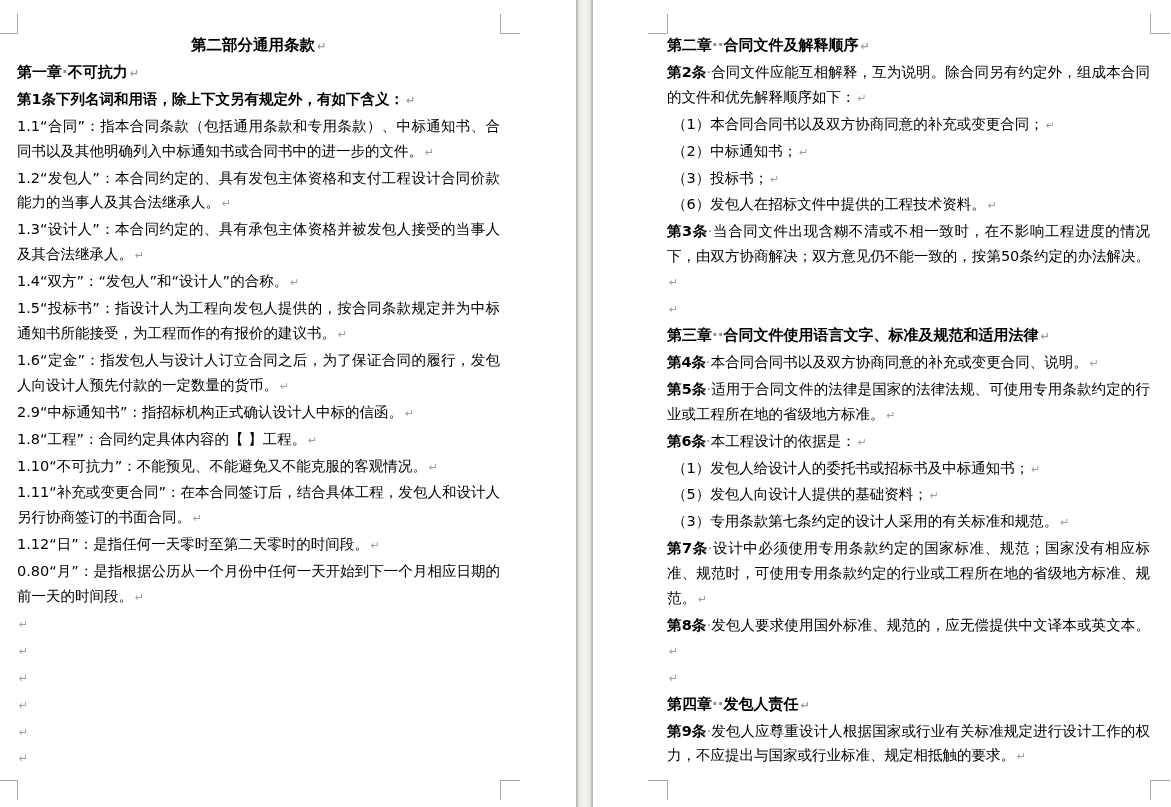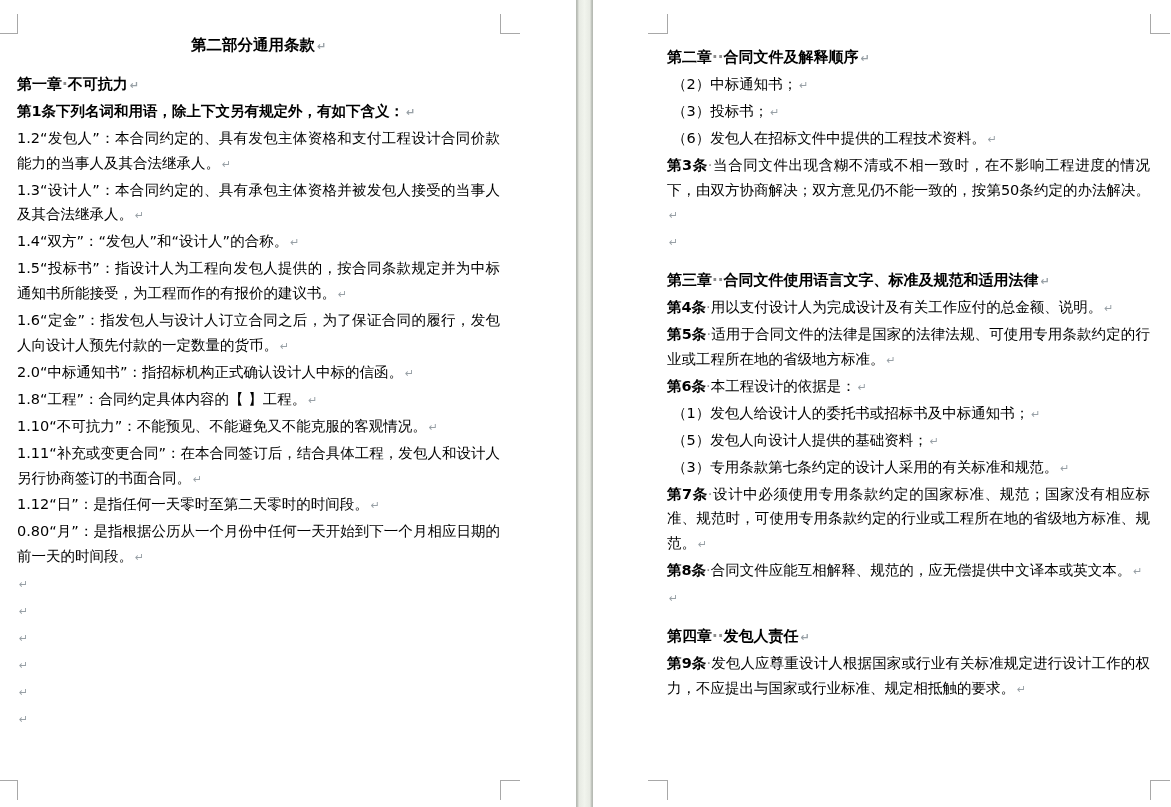--- a/index.html
+++ b/index.html
@@ -18,21 +18,21 @@
   .mark.bl{border-right:1px solid #a8a8a8;border-top:1px solid #a8a8a8;}
   .mark.br{border-left:1px solid #a8a8a8;border-top:1px solid #a8a8a8;}
   
   .text-col{position:absolute;top:33px;width:483px;color:#000;
     font-size:14.5px;line-height:24.9px;text-align:justify;
     letter-spacing:0;word-break:break-all;}
   .col-left{left:17px;}
   .col-right{left:667px;}
   .para{min-height:24.9px;}
   .para.title{text-align:center;font-weight:bold;font-size:15.5px;}
-  .para.chapter{font-weight:bold;font-size:15px;margin-top:12px;}
+  .para.chapter{font-weight:bold;font-size:15px;}
   .para.clause-bold{font-weight:bold;}
   .para.list{padding-left:5px;}
   .prefix{font-weight:bold;}
   .sep{color:#8a8a8a;}
   .pilcrow{color:#98a0a6;font-size:11px;margin-left:2px;}
 </style>
 </head>
 <body>
 
 <div class="stage">
@@ -48,52 +48,55 @@
 
   <div class="mark tl" style="left:648px;top:14px;"></div>
   <div class="mark tr" style="left:1150px;top:14px;"></div>
   <div class="mark bl" style="left:648px;top:780px;"></div>
   <div class="mark br" style="left:1150px;top:780px;"></div>
 
   <div class="text-col col-left" id="col-0">
       <div class="para title"><span class="txt">第二部分通用条款</span><span class="pilcrow">↵</span></div>
       <div class="para chapter"><span class="prefix">第一章</span><span class="sep">·</span><span class="txt">不可抗力</span><span class="pilcrow">↵</span></div>
       <div class="para clause-bold"><span class="prefix">第1条</span><span class="txt">下列名词和用语，除上下文另有规定外，有如下含义：</span><span class="pilcrow">↵</span></div>
+      <div class="para body"><span class="txt">1.1“合同”：指本合同条款（包括通用条款和专用条款）、中标通知书、合同书以及其他明确列入中标通知书或合同书中的进一步的文件。</span><span class="pilcrow">↵</span></div>
       <div class="para body"><span class="txt">1.2“发包人”：本合同约定的、具有发包主体资格和支付工程设计合同价款能力的当事人及其合法继承人。</span><span class="pilcrow">↵</span></div>
       <div class="para body"><span class="txt">1.3“设计人”：本合同约定的、具有承包主体资格并被发包人接受的当事人及其合法继承人。</span><span class="pilcrow">↵</span></div>
       <div class="para body"><span class="txt">1.4“双方”：“发包人”和“设计人”的合称。</span><span class="pilcrow">↵</span></div>
       <div class="para body"><span class="txt">1.5“投标书”：指设计人为工程向发包人提供的，按合同条款规定并为中标通知书所能接受，为工程而作的有报价的建议书。</span><span class="pilcrow">↵</span></div>
       <div class="para body"><span class="txt">1.6“定金”：指发包人与设计人订立合同之后，为了保证合同的履行，发包人向设计人预先付款的一定数量的货币。</span><span class="pilcrow">↵</span></div>
-      <div class="para body"><span class="txt">2.0“中标通知书”：指招标机构正式确认设计人中标的信函。</span><span class="pilcrow">↵</span></div>
+      <div class="para body"><span class="txt">2.9“中标通知书”：指招标机构正式确认设计人中标的信函。</span><span class="pilcrow">↵</span></div>
       <div class="para body"><span class="txt">1.8“工程”：合同约定具体内容的【 】工程。</span><span class="pilcrow">↵</span></div>
       <div class="para body"><span class="txt">1.10“不可抗力”：不能预见、不能避免又不能克服的客观情况。</span><span class="pilcrow">↵</span></div>
       <div class="para body"><span class="txt">1.11“补充或变更合同”：在本合同签订后，结合具体工程，发包人和设计人另行协商签订的书面合同。</span><span class="pilcrow">↵</span></div>
       <div class="para body"><span class="txt">1.12“日”：是指任何一天零时至第二天零时的时间段。</span><span class="pilcrow">↵</span></div>
       <div class="para body"><span class="txt">0.80“月”：是指根据公历从一个月份中任何一天开始到下一个月相应日期的前一天的时间段。</span><span class="pilcrow">↵</span></div>
       <div class="para empty"><span class="pilcrow">↵</span></div>
       <div class="para empty"><span class="pilcrow">↵</span></div>
       <div class="para empty"><span class="pilcrow">↵</span></div>
       <div class="para empty"><span class="pilcrow">↵</span></div>
       <div class="para empty"><span class="pilcrow">↵</span></div>
       <div class="para empty"><span class="pilcrow">↵</span></div>
     </div>
   <div class="text-col col-right" id="col-1">
       <div class="para chapter"><span class="prefix">第二章</span><span class="sep">··</span><span class="txt">合同文件及解释顺序</span><span class="pilcrow">↵</span></div>
+      <div class="para clause"><span class="prefix">第2条</span><span class="sep">·</span><span class="txt">合同文件应能互相解释，互为说明。除合同另有约定外，组成本合同的文件和优先解释顺序如下：</span><span class="pilcrow">↵</span></div>
+      <div class="para list"><span class="txt">（1）本合同合同书以及双方协商同意的补充或变更合同；</span><span class="pilcrow">↵</span></div>
       <div class="para list"><span class="txt">（2）中标通知书；</span><span class="pilcrow">↵</span></div>
       <div class="para list"><span class="txt">（3）投标书；</span><span class="pilcrow">↵</span></div>
       <div class="para list"><span class="txt">（6）发包人在招标文件中提供的工程技术资料。</span><span class="pilcrow">↵</span></div>
       <div class="para clause"><span class="prefix">第3条</span><span class="sep">·</span><span class="txt">当合同文件出现含糊不清或不相一致时，在不影响工程进度的情况下，由双方协商解决；双方意见仍不能一致的，按第50条约定的办法解决。</span><span class="pilcrow">↵</span></div>
       <div class="para empty"><span class="pilcrow">↵</span></div>
       <div class="para chapter"><span class="prefix">第三章</span><span class="sep">··</span><span class="txt">合同文件使用语言文字、标准及规范和适用法律</span><span class="pilcrow">↵</span></div>
-      <div class="para clause"><span class="prefix">第4条</span><span class="sep">·</span><span class="txt">用以支付设计人为完成设计及有关工作应付的总金额、说明。</span><span class="pilcrow">↵</span></div>
+      <div class="para clause"><span class="prefix">第4条</span><span class="sep">·</span><span class="txt">本合同合同书以及双方协商同意的补充或变更合同、说明。</span><span class="pilcrow">↵</span></div>
       <div class="para clause"><span class="prefix">第5条</span><span class="sep">·</span><span class="txt">适用于合同文件的法律是国家的法律法规、可使用专用条款约定的行业或工程所在地的省级地方标准。</span><span class="pilcrow">↵</span></div>
       <div class="para clause"><span class="prefix">第6条</span><span class="sep">·</span><span class="txt">本工程设计的依据是：</span><span class="pilcrow">↵</span></div>
       <div class="para list"><span class="txt">（1）发包人给设计人的委托书或招标书及中标通知书；</span><span class="pilcrow">↵</span></div>
       <div class="para list"><span class="txt">（5）发包人向设计人提供的基础资料；</span><span class="pilcrow">↵</span></div>
       <div class="para list"><span class="txt">（3）专用条款第七条约定的设计人采用的有关标准和规范。</span><span class="pilcrow">↵</span></div>
       <div class="para clause"><span class="prefix">第7条</span><span class="sep">·</span><span class="txt">设计中必须使用专用条款约定的国家标准、规范；国家没有相应标准、规范时，可使用专用条款约定的行业或工程所在地的省级地方标准、规范。</span><span class="pilcrow">↵</span></div>
-      <div class="para clause"><span class="prefix">第8条</span><span class="sep">·</span><span class="txt">合同文件应能互相解释、规范的，应无偿提供中文译本或英文本。</span><span class="pilcrow">↵</span></div>
+      <div class="para clause"><span class="prefix">第8条</span><span class="sep">·</span><span class="txt">发包人要求使用国外标准、规范的，应无偿提供中文译本或英文本。</span><span class="pilcrow">↵</span></div>
       <div class="para empty"><span class="pilcrow">↵</span></div>
       <div class="para chapter"><span class="prefix">第四章</span><span class="sep">··</span><span class="txt">发包人责任</span><span class="pilcrow">↵</span></div>
       <div class="para clause"><span class="prefix">第9条</span><span class="sep">·</span><span class="txt">发包人应尊重设计人根据国家或行业有关标准规定进行设计工作的权力，不应提出与国家或行业标准、规定相抵触的要求。</span><span class="pilcrow">↵</span></div>
     </div>
 
 </div>
 
 </body></html>

